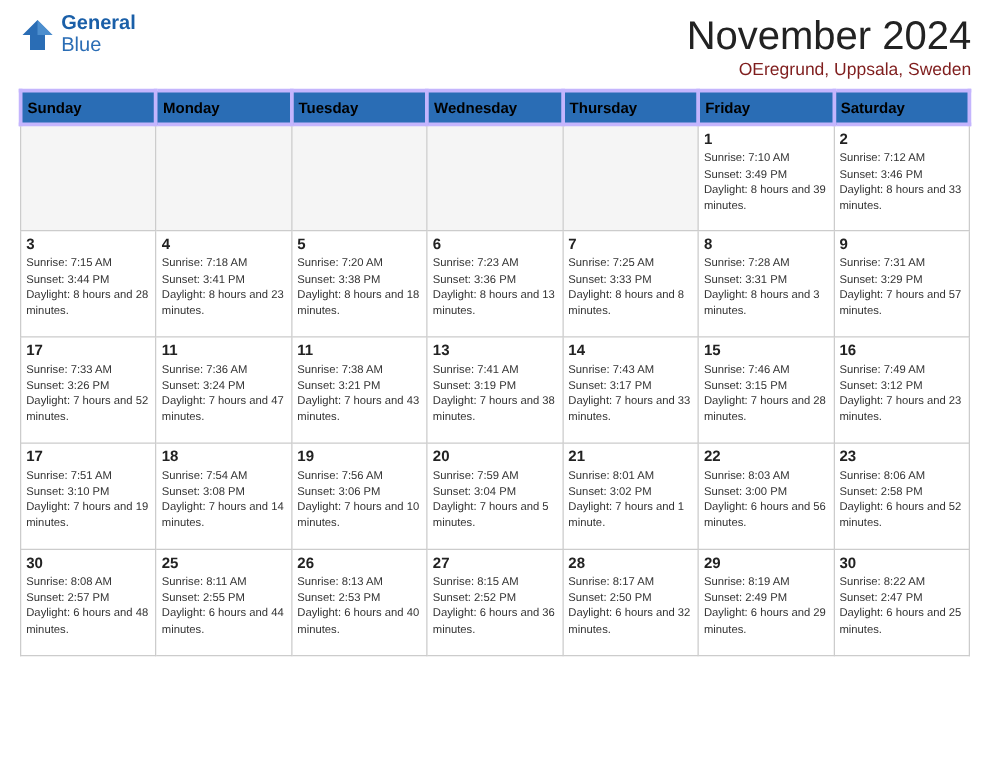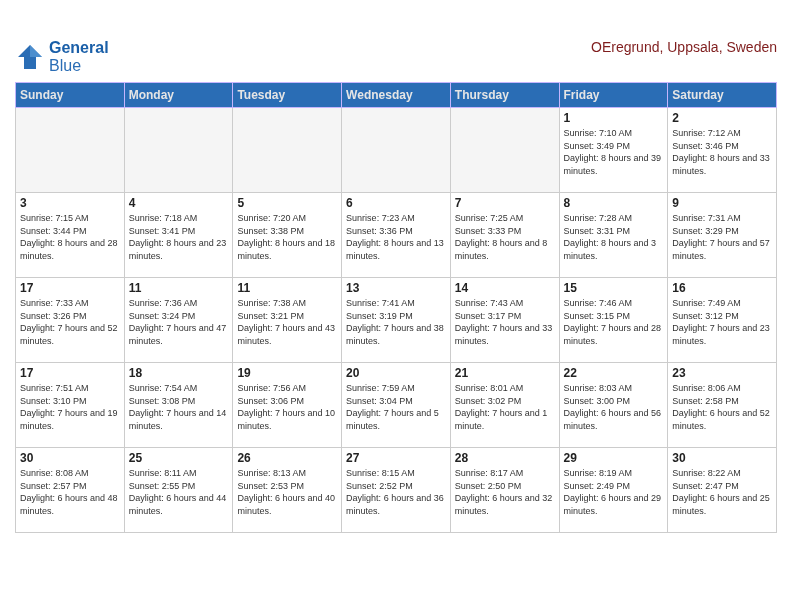--- a/index.html
+++ b/index.html
@@ -13,21 +13,20 @@
     .page {
       width: 792px;
       height: 612px;
       padding: 10px 15px;
     }
     .header {
       display: flex;
       justify-content: space-between;
       align-items: flex-start;
       margin-bottom: 8px;
-      margin-top: 29px;
     }
     .logo {
       display: flex;
       align-items: center;
       gap: 4px;
     }
     .logo-icon {
       width: 30px;
       height: 30px;
     }
@@ -43,26 +42,26 @@
       font-size: 14px;
       color: #7f1d1d;
     }
     .calendar {
       width: 100%;
       border-collapse: collapse;
       table-layout: fixed;
     }
     .calendar th {
       background: #2a6db5;
-      color: #e5e5e5;
+      color: #000000;
       font-size: 12px;
       font-weight: bold;
       padding: 5px 4px;
       text-align: left;
-      border: 1px solid #c4b5fd;
+      border: 3px solid #c4b5fd;
     }
     .calendar td {
       vertical-align: top;
       border: 1px solid #ccc;
       padding: 3px 4px;
       font-size: 9.5px;
       color: #222;
       height: 85px;
       background: #fff;
     }
@@ -93,20 +92,21 @@
       <svg class="logo-icon" viewBox="0 0 40 40" width="40" height="40">
         <polygon points="20,4 36,20 28,20 28,36 12,36 12,20 4,20" fill="#2a6db5"></polygon>
         <polygon points="20,4 36,20 20,20" fill="#5b9dd9" opacity="0.7"></polygon>
       </svg>
       <div>
         <div style="font-size:16px; font-weight:bold; color:#1a5fa8; line-height:1.1;">General</div>
         <div style="font-size:16px; font-weight:normal; color:#2a6db5; line-height:1.1;">Blue</div>
       </div>
     </div>
     <div class="title-block">
+      <div class="month-title">November 2024</div>
       <div class="location">OEregrund, Uppsala, Sweden</div>
     </div>
   </div>
 
   <table class="calendar">
     <thead>
       <tr>
       <th>Sunday</th>
           <th>Monday</th>
           <th>Tuesday</th>

